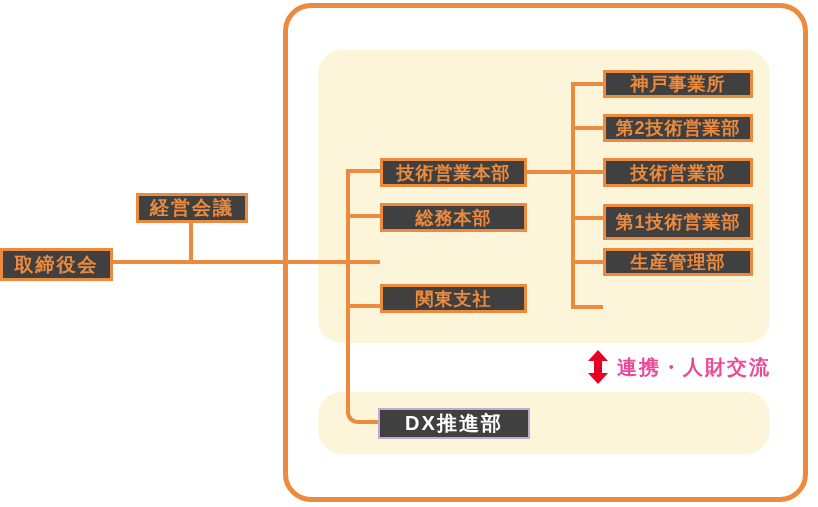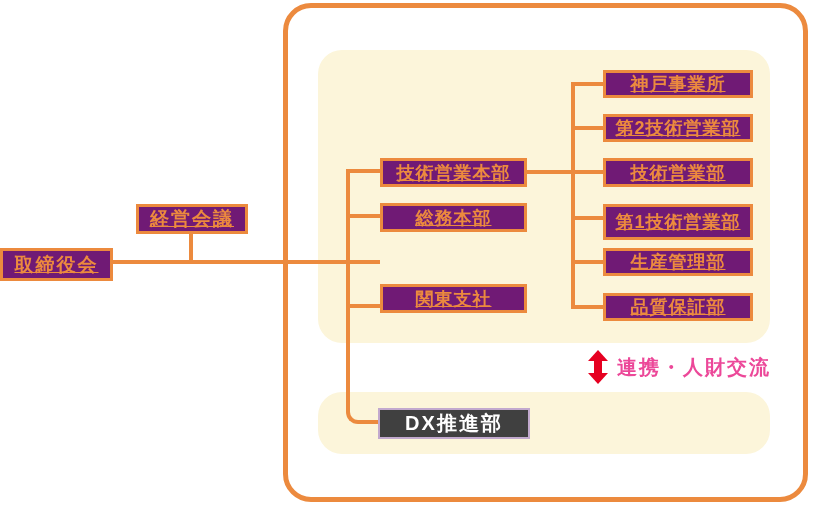--- a/index.html
+++ b/index.html
@@ -20,24 +20,24 @@
   .panel.p2{left:318px;top:392px;width:452px;height:62px;}
   
   .line{position:absolute;background:#EC8A3E;}
   .corner{
     position:absolute;box-sizing:border-box;background:transparent;
     border-left:4px solid #EC8A3E;border-bottom:4px solid #EC8A3E;
     border-bottom-left-radius:12px;
   }
   
   .obox{
-    position:absolute;box-sizing:border-box;background:#701a75;
+    position:absolute;box-sizing:border-box;background:#404040;
     border:3px solid #EC8A3E;color:#EC8A3E;
     display:flex;align-items:center;justify-content:center;
-    font-size:18px;letter-spacing:1px;white-space:nowrap;text-decoration:underline;
+    font-size:18px;letter-spacing:1px;white-space:nowrap;
   }
   .obox.big{font-size:19px;letter-spacing:2px;}
   .dxbox{
     position:absolute;box-sizing:border-box;background:#404040;
     border:2px solid #C2A9CE;color:#ffffff;
     display:flex;align-items:center;justify-content:center;
     font-size:20px;letter-spacing:2px;
   }
   
   .exchange-label{
@@ -70,32 +70,31 @@
   <div class="line" style="left:348px;top:304px;width:32px;height:4px;"></div>
   <div class="line" style="left:527px;top:170px;width:76px;height:4px;"></div>
   <div class="line" style="left:571px;top:82px;width:4px;height:227px;"></div>
   <div class="line" style="left:571px;top:82px;width:32px;height:4px;"></div>
   <div class="line" style="left:571px;top:126px;width:32px;height:4px;"></div>
   <div class="line" style="left:571px;top:216px;width:32px;height:4px;"></div>
   <div class="line" style="left:571px;top:260px;width:32px;height:4px;"></div>
   <div class="line" style="left:571px;top:305px;width:32px;height:4px;"></div>
 
   <div class="obox big" style="left:0;top:248px;width:113px;height:33px;">取締役会</div>
-  <div class="obox big" style="left:136px;top:193px;width:112px;height:30px;margin-top:11px;">経営会議</div>
+  <div class="obox big" style="left:136px;top:193px;width:112px;height:30px;">経営会議</div>
 
   <div class="obox" style="left:380px;top:158px;width:147px;height:29px;">技術営業本部</div>
   <div class="obox" style="left:380px;top:203px;width:147px;height:29px;">総務本部</div>
   <div class="obox" style="left:380px;top:248px;width:147px;height:29px;margin-top:36px;">関東支社</div>
 
   <div class="obox" style="left:603px;top:70px;width:150px;height:28px;">神戸事業所</div>
   <div class="obox" style="left:603px;top:114px;width:150px;height:28px;">第2技術営業部</div>
   <div class="obox" style="left:603px;top:158px;width:150px;height:29px;">技術営業部</div>
   <div class="obox" style="left:603px;top:204px;width:150px;height:36px;">第1技術営業部</div>
   <div class="obox" style="left:603px;top:248px;width:150px;height:28px;">生産管理部</div>
-  <div class="obox" style="left:603px;top:293px;width:150px;height:28px;">品質保証部</div>
 
   <div class="dxbox" style="left:378px;top:408px;width:152px;height:31px;">DX推進部</div>
 
   <div class="arrow">
     <div class="head-up"></div>
       <div class="stem"></div>
       <div class="head-down"></div>
   </div>
   <div class="exchange-label">連携・人財交流</div>
 

